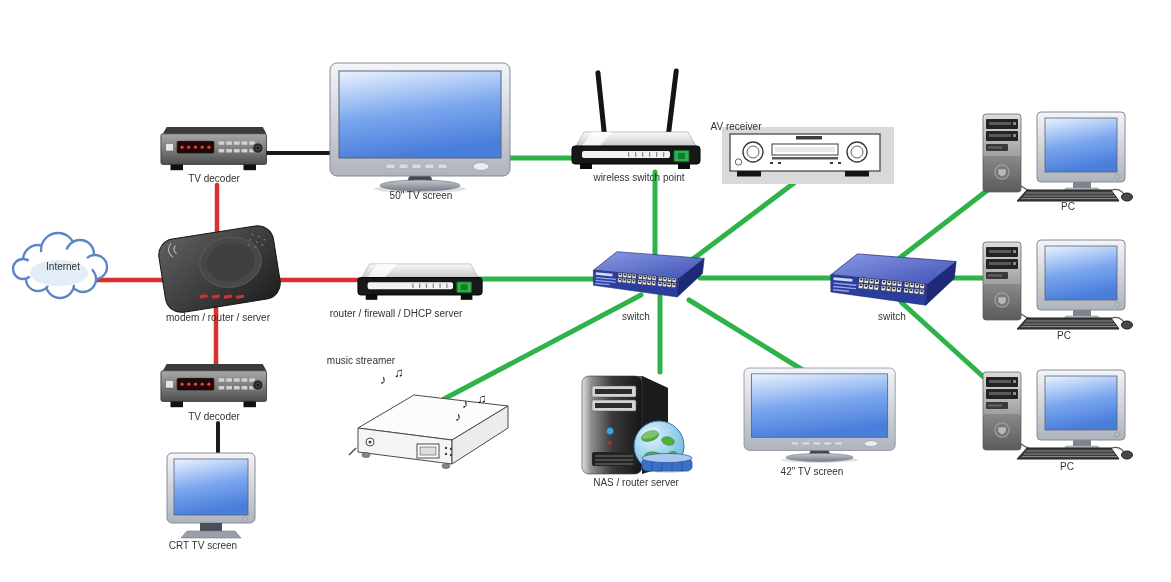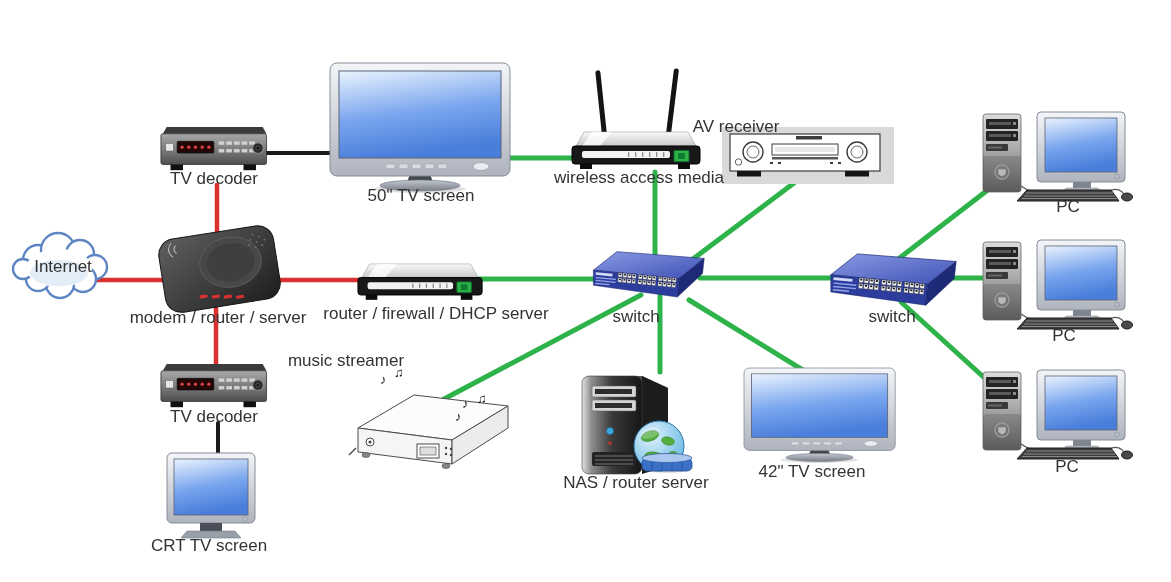--- a/index.html
+++ b/index.html
@@ -1,19 +1,19 @@
 <!DOCTYPE html>
 <html><head>
 <meta charset="utf-8">
 <style>
   html,body{margin:0;padding:0;background:#fff;}
   .stage{position:relative;width:1171px;height:582px;background:#ffffff;overflow:hidden;
          font-family:"Liberation Sans", sans-serif;}
   .stage svg.diagram{position:absolute;left:0;top:0;}
-  .lbl{position:absolute;font-size:17px;color:#333;white-space:nowrap;
+  .lbl{position:absolute;font-size:10px;color:#333;white-space:nowrap;
        transform:translateX(-50%);z-index:5;line-height:13px;}
 </style>
 </head>
 <body>
 
 <div class="stage">
 
 <svg class="diagram" width="1171" height="582" viewBox="0 0 1171 582">
   <defs>
     <linearGradient id="gBezel" x1="0" y1="0" x2="0" y2="1">
@@ -369,28 +369,28 @@
   </g>
 
   <use href="#sym-pc" transform="translate(983,112)"></use>
   <use href="#sym-pc" transform="translate(983,240)"></use>
   <use href="#sym-pc" transform="translate(983,370)"></use>
 </svg>
 
 <div class="lbl" style="left:63px;top:260px">Internet</div>
 <div class="lbl" style="left:214px;top:172px">TV decoder</div>
 <div class="lbl" style="left:421px;top:189px">50" TV screen</div>
-<div class="lbl" style="left:639px;top:171px">wireless access media</div>
+<div class="lbl" style="left:639px;top:171px">wireless switch point</div>
 <div class="lbl" style="left:736px;top:120px">AV receiver</div>
 <div class="lbl" style="left:218px;top:311px">modem / router / server</div>
-<div class="lbl" style="left:436px;top:307px">router / firewall / DHCP server</div>
+<div class="lbl" style="left:396px;top:307px">router / firewall / DHCP server</div>
 <div class="lbl" style="left:636px;top:310px">switch</div>
 <div class="lbl" style="left:892px;top:310px">switch</div>
-<div class="lbl" style="left:346px;top:354px">music streamer</div>
+<div class="lbl" style="left:361px;top:354px">music streamer</div>
 <div class="lbl" style="left:636px;top:476px">NAS / router server</div>
 <div class="lbl" style="left:812px;top:465px">42" TV screen</div>
 <div class="lbl" style="left:214px;top:410px">TV decoder</div>
-<div class="lbl" style="left:209px;top:539px">CRT TV screen</div>
+<div class="lbl" style="left:203px;top:539px">CRT TV screen</div>
 <div class="lbl" style="left:1068px;top:200px">PC</div>
 <div class="lbl" style="left:1064px;top:329px">PC</div>
 <div class="lbl" style="left:1067px;top:460px">PC</div>
 
 </div>
 
 </body></html>

